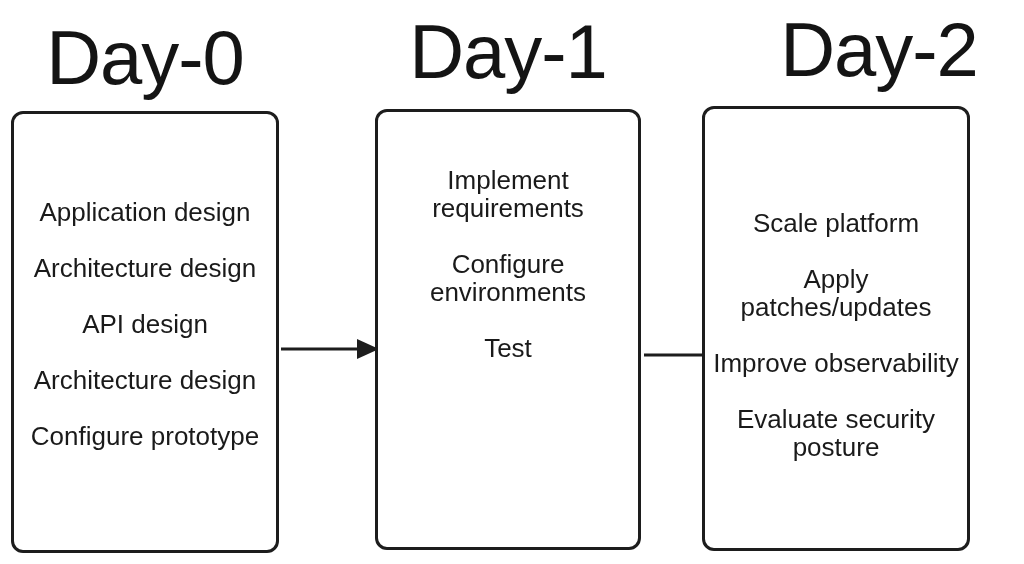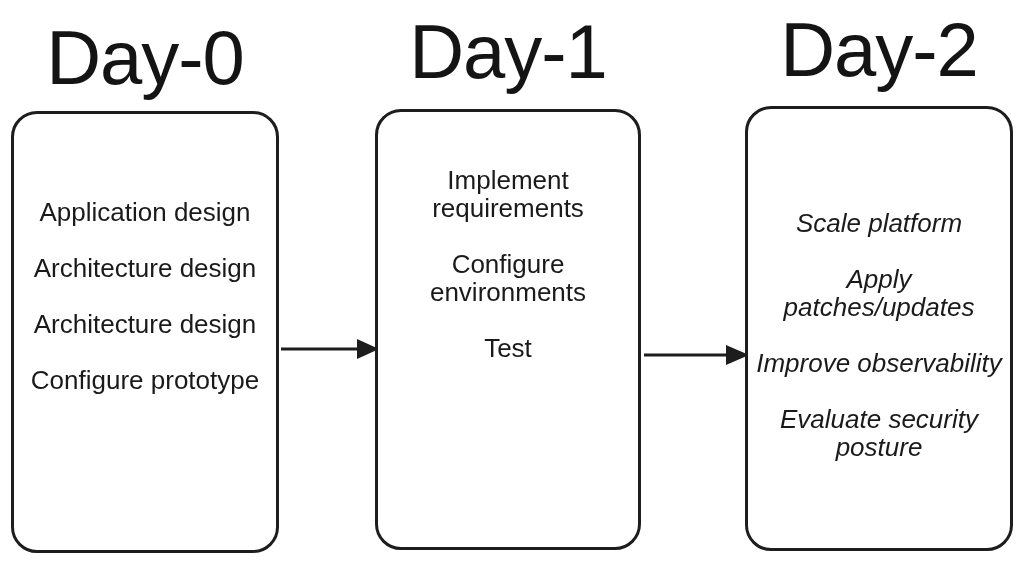--- a/index.html
+++ b/index.html
@@ -37,25 +37,25 @@
   #title-day0 { left: 11px;  top: 20px; width: 268px; }
   #title-day1 { left: 375px; top: 14px; width: 266px; }
   #title-day2 { left: 745px; top: 12px; width: 268px; }
 
   
   .stage-box {
     position: absolute;
     box-sizing: border-box;
     background: #ffffff;
     border: 3px solid #1d1d1d;
-    border-radius: 26px;
+    border-radius: 12px;
   }
   #box-day0 { left: 11px;  top: 111px; width: 268px; height: 442px; }
   #box-day1 { left: 375px; top: 109px; width: 266px; height: 441px; }
-  #box-day2 { left: 745px; top: 106px; width: 268px; height: 445px; font-style: italic; }
+  #box-day2 { left: 702px; top: 106px; width: 268px; height: 445px; }
 
   .box-items {
     position: absolute;
     left: 0;
     right: 0;
     display: flex;
     flex-direction: column;
     align-items: center;
   }
   #items-day0 { top: 84px; justify-content: space-between; }
@@ -88,20 +88,21 @@
 <body>
 
 <div class="canvas">
 
   <div class="stage-title" id="title-day0">Day-0</div>
 
   <div class="stage-box" id="box-day0">
     <div class="box-items" id="items-day0">
       <div class="box-item">Application design</div>
       <div class="box-item">Architecture design</div>
+      <div class="box-item">API design</div>
       <div class="box-item">Architecture design</div>
       <div class="box-item">Configure prototype</div>
     </div>
   </div>
 
   <div class="arrow" id="arrow-1">
     <svg viewBox="0 0 98 24" preserveAspectRatio="none" aria-hidden="true">
       <line x1="0" y1="12" x2="80" y2="12" stroke="#1d1d1d" stroke-width="3"></line>
       <polygon points="76,2 98,12 76,22" fill="#1d1d1d"></polygon>
     </svg>

